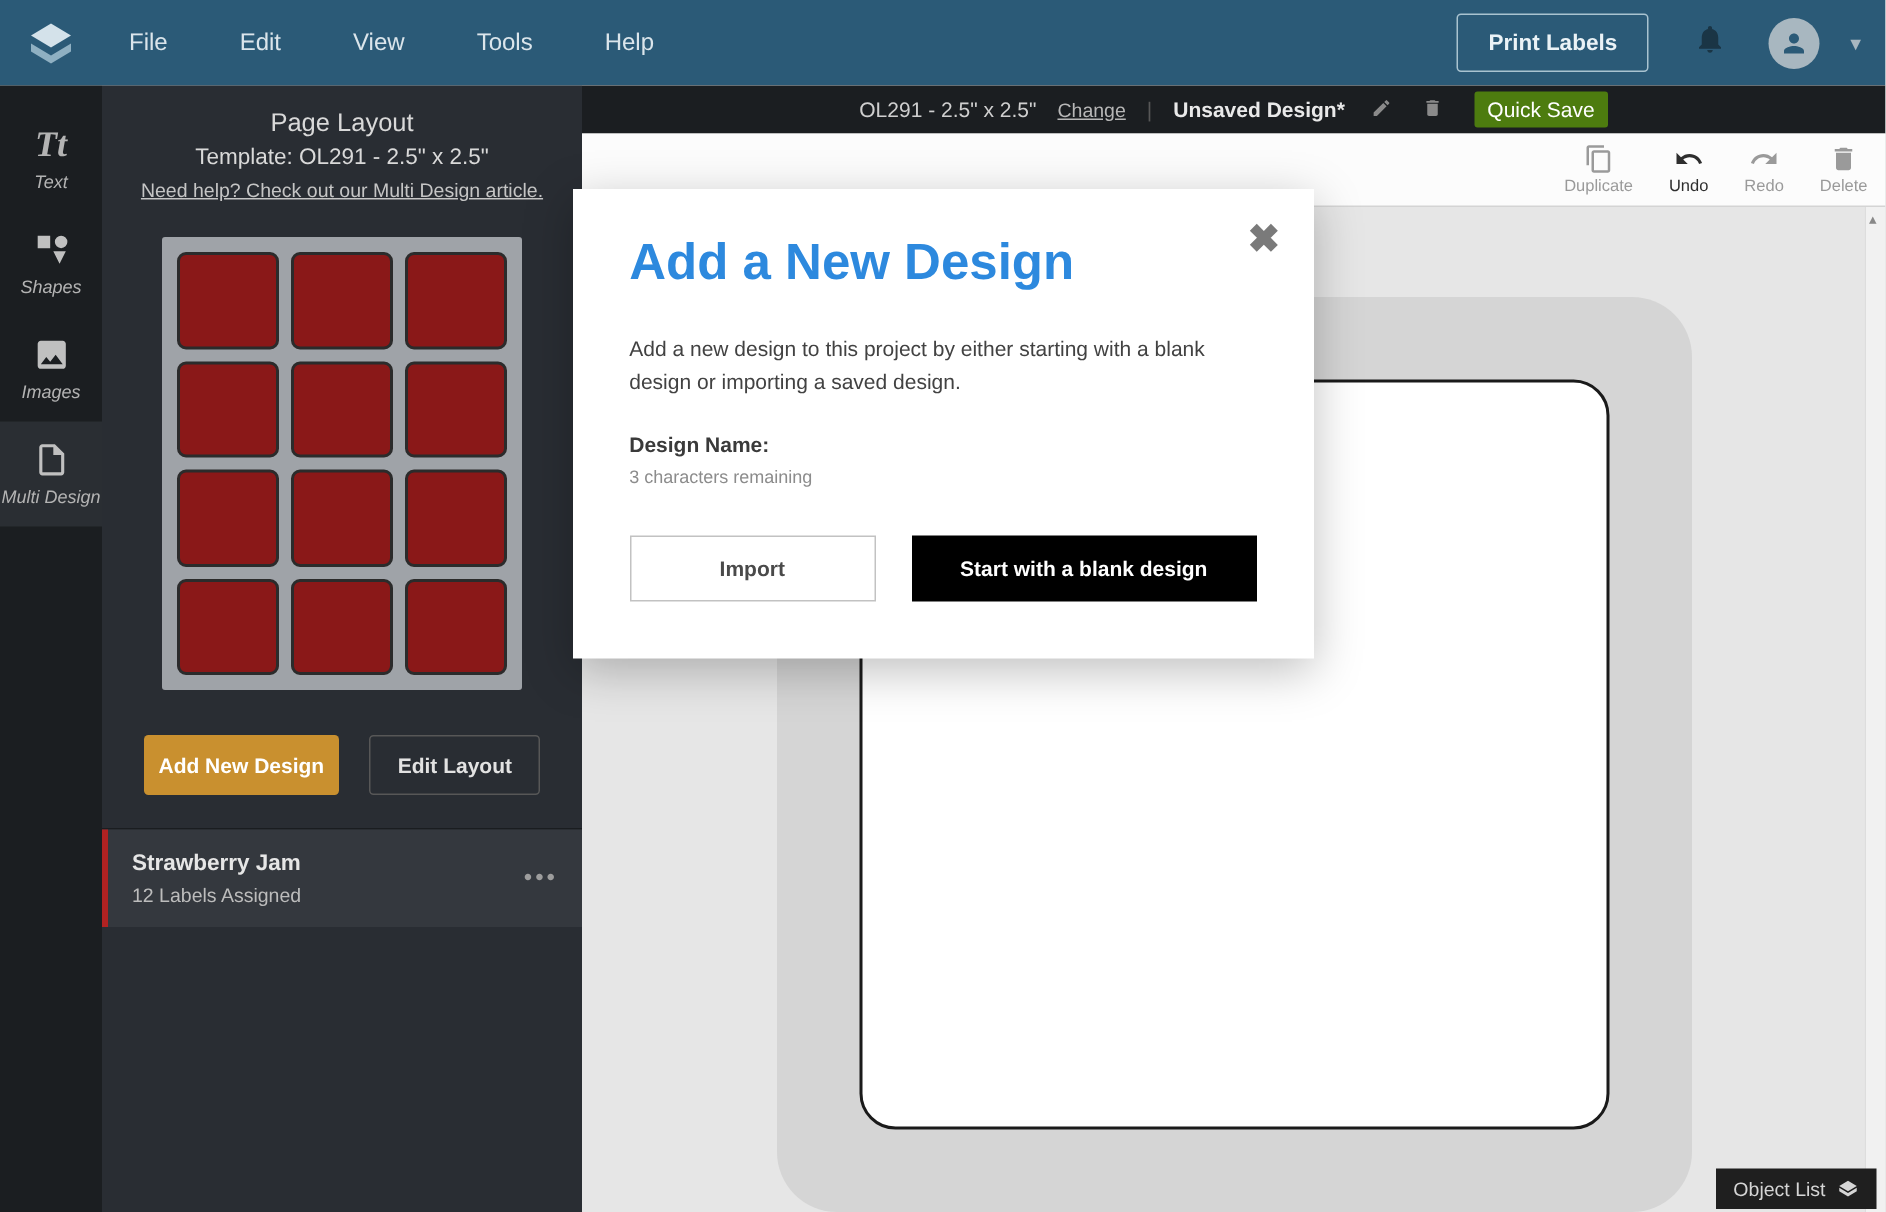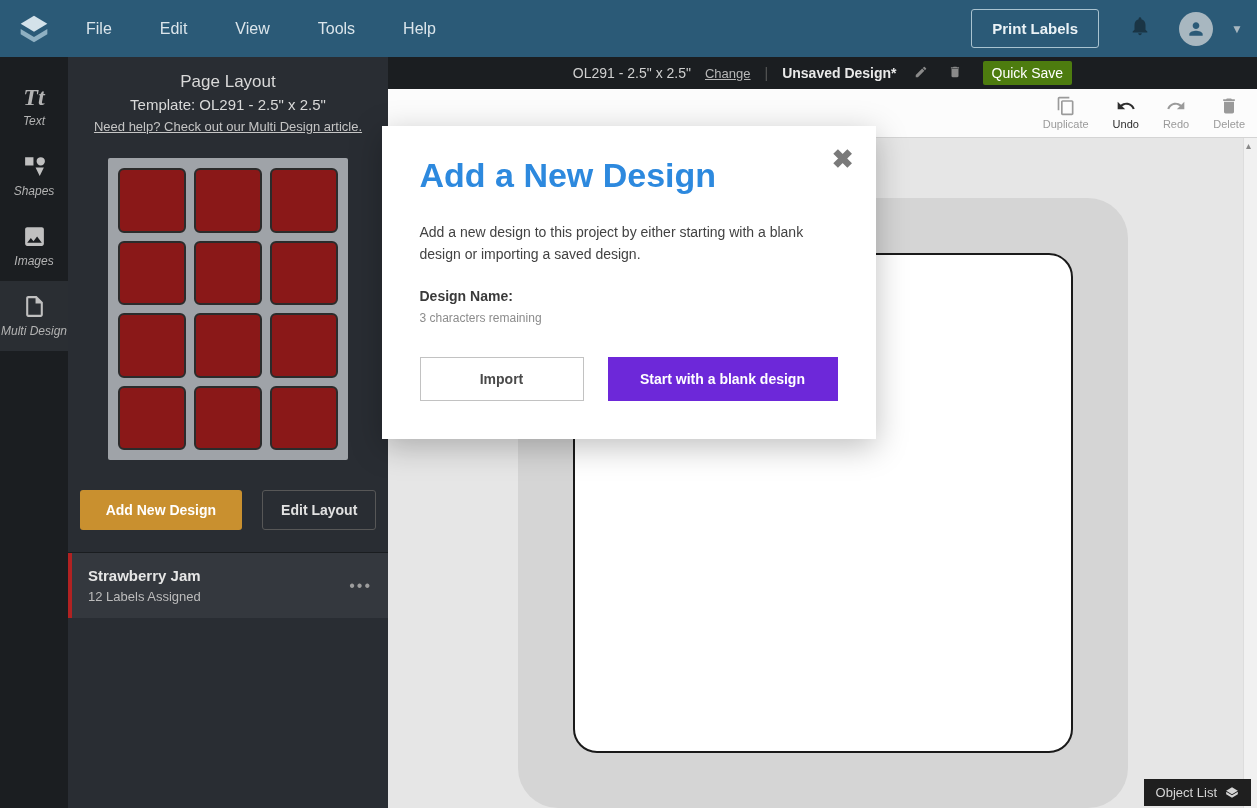--- a/index.html
+++ b/index.html
@@ -31,21 +31,21 @@
 
 
 .sidepanel { width: 320px; background: #292d33; color: #cfcfcf; display: flex; flex-direction: column; }
 .sp-head { text-align: center; padding: 15px 10px 10px; }
 .sp-title { font-size: 17px; color: #d9d9d9; margin-bottom: 4px; }
 .sp-sub { font-size: 15px; color: #d9d9d9; margin-bottom: 6px; }
 .sp-help { font-size: 13px; color: #c5c5c5; text-decoration: underline; cursor: pointer; }
 .layout-preview { margin: 14px auto 10px; width: 240px; height: 302px; background: #9fa3a8; display: grid; grid-template-columns: repeat(3, 1fr); grid-template-rows: repeat(4, 1fr); gap: 8px; padding: 10px; border-radius: 2px;}
 .layout-preview .cell { background: #8a1818; border: 2px solid #2b2b2b; border-radius: 6px; }
 .sp-buttons { display: flex; gap: 20px; justify-content: center; padding: 20px 0 22px; border-bottom: 1px solid #1a1d20;}
-.btn-gold { background: #c9902f; border: none; color: #fff; padding: 11px 26px; font-size: 14px; font-weight: bold; border-radius: 3px; cursor: pointer; }
+.btn-gold { background: #c9902f; border: none; color: #fff; padding: 11px 10px; font-size: 14px; font-weight: bold; border-radius: 3px; cursor: pointer; }
 .btn-dark { background: transparent; border: 1px solid #575757; color: #e2e2e2; padding: 11px 18px; font-size: 14px; font-weight: bold; border-radius: 3px; cursor: pointer; }
 .design-row { display: flex; align-items: center; padding: 14px 16px; border-left: 4px solid #b12222; background: #34383e; }
 .design-row .info .name { font-size: 15px; color: #e6e6e6; font-weight: bold; margin-bottom: 5px; }
 .design-row .info .sub { font-size: 13px; color: #bcbcbc; }
 .design-row .dots { margin-left: auto; color: #9d9d9d; letter-spacing: 2px; cursor: pointer; font-size: 16px;}
 
 
 .canvas-wrap { flex: 1; display: flex; flex-direction: column; background: #e6e6e6; position: relative; }
 .infobar { height: 40px; background: #1b1e21; color: #cfcfcf; display: flex; align-items: center; justify-content: center; gap: 14px; font-size: 14px; }
 .infobar .chg { text-decoration: underline; font-size: 13px; color: #b7b7b7; cursor: pointer; }
@@ -69,21 +69,21 @@
 .modal-overlay { position: absolute; inset: 0; display: flex; justify-content: center; align-items: flex-start; padding-top: 126px; pointer-events:none;}
 .modal { width: 494px; background: #fff; padding: 30px 38px 38px; position: relative; box-shadow: 0 8px 30px rgba(0,0,0,.25); pointer-events:auto;}
 .modal-close { position: absolute; top: 18px; right: 22px; font-size: 26px; color: #7a7a7a; cursor: pointer; font-weight: bold;}
 .modal h1 { color: #2d89de; font-size: 34px; font-weight: bold; margin-bottom: 26px; }
 .modal p.desc { font-size: 14px; color: #424242; line-height: 1.6; margin-bottom: 22px; }
 .modal label { font-size: 14px; font-weight: bold; color: #3a3a3a; display: block; margin-bottom: 7px; }
 .modal input { width: 100%; padding: 8px 9px; font-size: 14px; border: 1px solid #b4b4b4; margin-bottom: 5px; }
 .modal .hint { font-size: 12px; color: #8c8c8c; margin-bottom: 32px; }
 .modal-actions { display: flex; gap: 24px; }
 .btn-import { flex: 0 0 164px; background: #fff; border: 1px solid #c2c2c2; padding: 13px 0; font-size: 14px; font-weight: bold; color: #4a4a4a; cursor: pointer; }
-.btn-start { flex: 1; background: #6d28d9; border: none; color: #fff; padding: 13px 0; font-size: 14px; font-weight: bold; cursor: pointer; }
+.btn-start { flex: 1; background: #000000; border: none; color: #fff; padding: 13px 0; font-size: 14px; font-weight: bold; cursor: pointer; }
 </style>
 </head>
 <body>
 
 <div class="topbar">
   <div class="logo">
     <svg viewBox="0 0 24 24">
         <path fill="#d4e2ea" d="M12 2 L22 8 L12 14 L2 8 Z"></path>
         <path fill="#8fb0c2" d="M2 12 L12 18 L22 12 L22 16 L12 22 L2 16 Z"></path>
       </svg>

